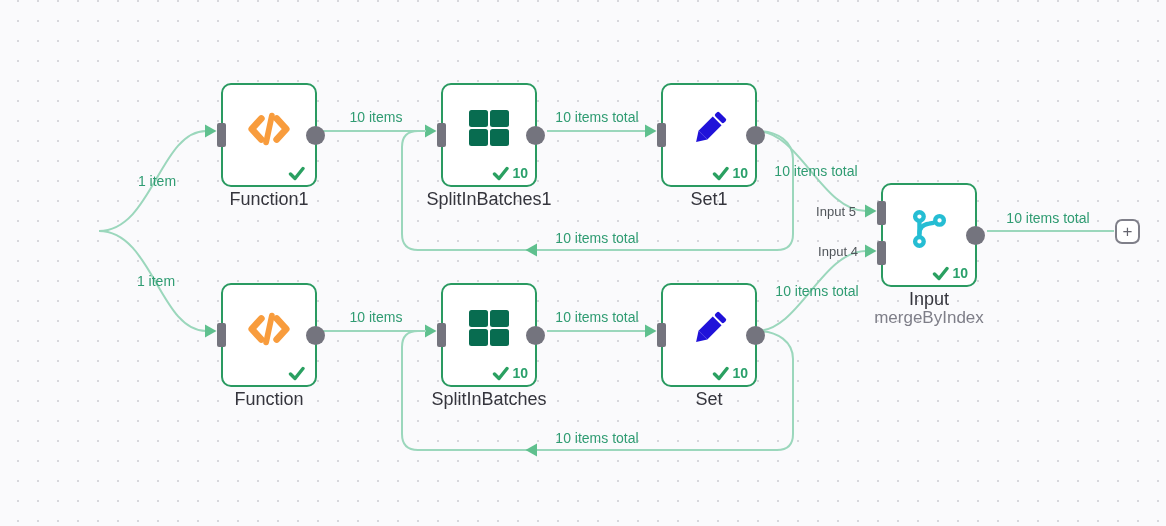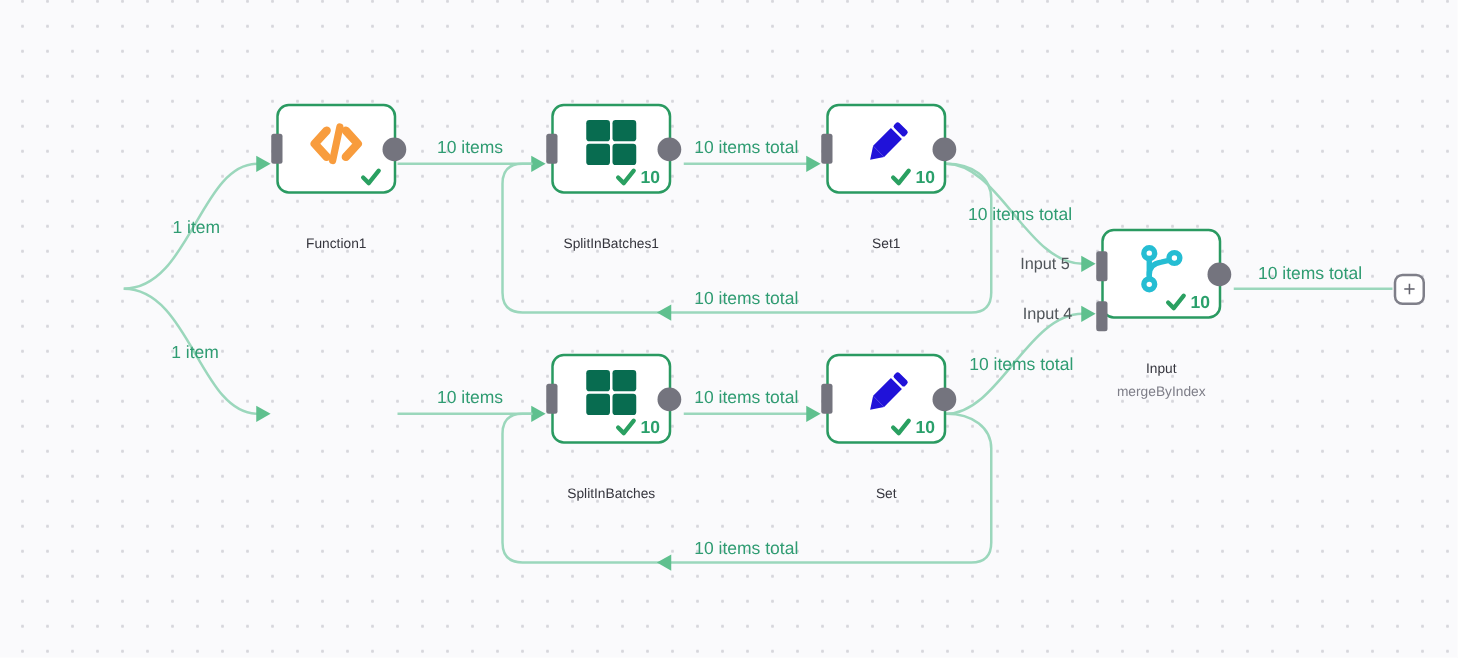--- a/index.html
+++ b/index.html
@@ -9,42 +9,42 @@
     position:relative; width:1166px; height:526px;
     background-color:#fafafc;
     background-image:radial-gradient(circle, #d7d7dc 1.1px, transparent 1.2px);
     background-size:20px 20px; background-position:8px 11px;
   }
   #wires { position:absolute; left:0; top:0; width:1166px; height:526px; }
   .wire { fill:none; stroke:#9bd7bc; stroke-width:2; }
   .arrow { fill:#5fc08e; stroke:none; }
 
   .node {
-    position:absolute; width:96px; height:72px;
+    position:absolute; width:96px; height:104px;
     background:#fff; border:2px solid #2a9a61; border-radius:10px;
   }
   .node-icon { position:absolute; left:50%; top:44%; transform:translate(-50%,-50%); }
   .out-port {
     position:absolute; right:-10px; top:50%; margin-top:-9px;
     width:19px; height:19px; border-radius:50%; background:#74747e;
   }
   .in-port {
     position:absolute; left:-6px; top:50%; margin-top:-12px;
     width:9px; height:24px; border-radius:2px; background:#74747e;
   }
   .in-port.fixed { top:auto; margin-top:0; }
   .status { position:absolute; right:7px; bottom:4px; display:flex; align-items:center; gap:3px; }
   .count { font-size:14px; font-weight:bold; color:#2aa06b; }
   .node-label {
     position:absolute; top:104px; left:50%; transform:translateX(-50%);
-    white-space:nowrap; font-size:11px; color:#35353d; text-align:center;
+    white-space:nowrap; font-size:18px; color:#35353d; text-align:center;
   }
   .node-sub {
     position:absolute; top:123px; left:50%; transform:translateX(-50%);
-    white-space:nowrap; font-size:11px; color:#7e7e88; text-align:center;
+    white-space:nowrap; font-size:17px; color:#7e7e88; text-align:center;
   }
   .conn-label {
     position:absolute; transform:translate(-50%,-50%); white-space:nowrap;
     font-size:14px; color:#2f9c72;text-align:right;
   }
   .port-label {
     position:absolute; transform:translate(-50%,-50%); white-space:nowrap;
     font-size:13px; color:#50555a;
   }
   .plus-btn {
@@ -157,20 +157,36 @@
     <span class="out-port"></span>
     <span class="status">
       <svg width="17" height="15" viewBox="0 0 17 15">
         <path d="M2.5 8 L7 12.5 L15 2.5" fill="none" stroke="#2aa061" stroke-width="3.4" stroke-linecap="round" stroke-linejoin="round"></path>
       </svg>
       <span class="count">10</span>
     </span>
     <div class="node-label">Set1</div>
   </div>
 
+  <div class="node" style="left:221px; top:283px;">
+    <span class="in-port"></span>
+    <svg class="node-icon" width="46" height="46" viewBox="0 0 48 48">
+      <path d="M16 13 L6 24 L16 35" fill="none" stroke="#f89c3d" stroke-width="7" stroke-linecap="round" stroke-linejoin="round"></path>
+      <path d="M32 13 L42 24 L32 35" fill="none" stroke="#f89c3d" stroke-width="7" stroke-linecap="round" stroke-linejoin="round"></path>
+      <path d="M27 10 L21 38" fill="none" stroke="#f89c3d" stroke-width="6" stroke-linecap="round"></path>
+    </svg>
+    <span class="out-port"></span>
+    <span class="status">
+      <svg width="17" height="15" viewBox="0 0 17 15">
+        <path d="M2.5 8 L7 12.5 L15 2.5" fill="none" stroke="#2aa061" stroke-width="3.4" stroke-linecap="round" stroke-linejoin="round"></path>
+      </svg>
+      <span class="count"></span>
+    </span>
+    <div class="node-label">Function</div>
+  </div>
 
   <div class="node" style="left:441px; top:283px;">
     <span class="in-port"></span>
     <svg class="node-icon" width="44" height="42" viewBox="0 0 44 42">
       <rect x="2" y="2" width="19" height="17" rx="2.5" fill="#086c50"></rect>
       <rect x="23" y="2" width="19" height="17" rx="2.5" fill="#086c50"></rect>
       <rect x="2" y="21" width="19" height="17" rx="2.5" fill="#086c50"></rect>
       <rect x="23" y="21" width="19" height="17" rx="2.5" fill="#086c50"></rect>
     </svg>
     <span class="out-port"></span>

